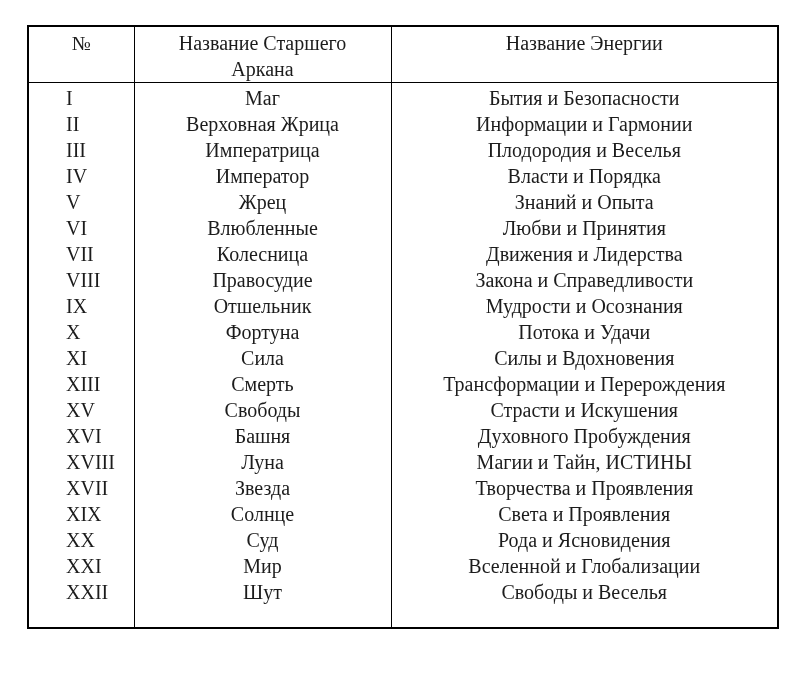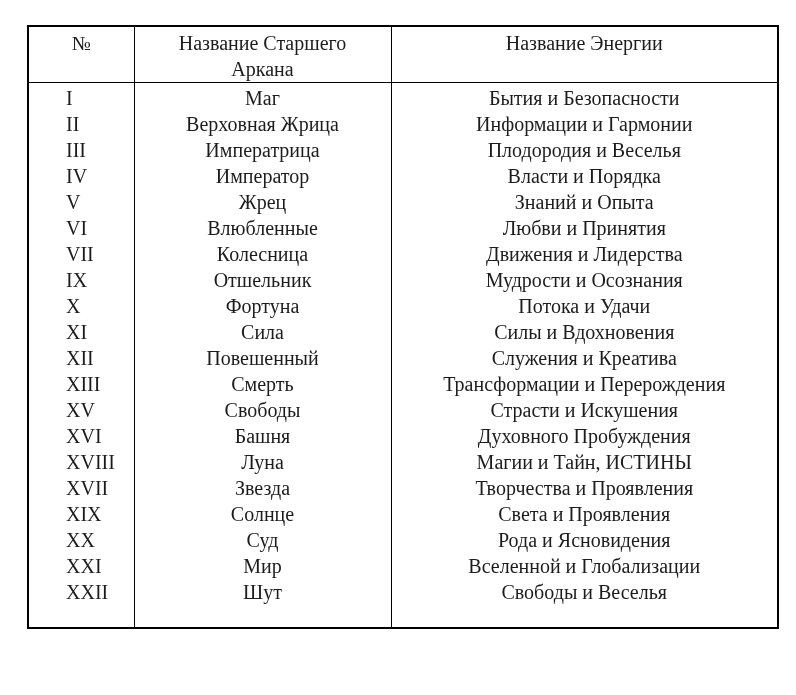--- a/index.html
+++ b/index.html
@@ -118,44 +118,44 @@
     <td class="col-arcana">Влюбленные</td>
     <td class="col-energy">Любви и Принятия</td>
   </tr>
 
   <tr>
     <td class="col-num">VII</td>
     <td class="col-arcana">Колесница</td>
     <td class="col-energy">Движения и Лидерства</td>
   </tr>
 
+  <tr>
+    <td class="col-num">VIII</td>
+    <td class="col-arcana">Правосудие</td>
+    <td class="col-energy">Закона и Справедливости</td>
+  </tr>
 
   <tr>
     <td class="col-num">IX</td>
     <td class="col-arcana">Отшельник</td>
     <td class="col-energy">Мудрости и Осознания</td>
   </tr>
 
   <tr>
     <td class="col-num">X</td>
     <td class="col-arcana">Фортуна</td>
     <td class="col-energy">Потока и Удачи</td>
   </tr>
 
   <tr>
     <td class="col-num">XI</td>
     <td class="col-arcana">Сила</td>
     <td class="col-energy">Силы и Вдохновения</td>
   </tr>
 
-  <tr>
-    <td class="col-num">XII</td>
-    <td class="col-arcana">Повешенный</td>
-    <td class="col-energy">Служения и Креатива</td>
-  </tr>
 
   <tr>
     <td class="col-num">XIII</td>
     <td class="col-arcana">Смерть</td>
     <td class="col-energy">Трансформации и Перерождения</td>
   </tr>
 
 
   <tr>
     <td class="col-num">XV</td>

